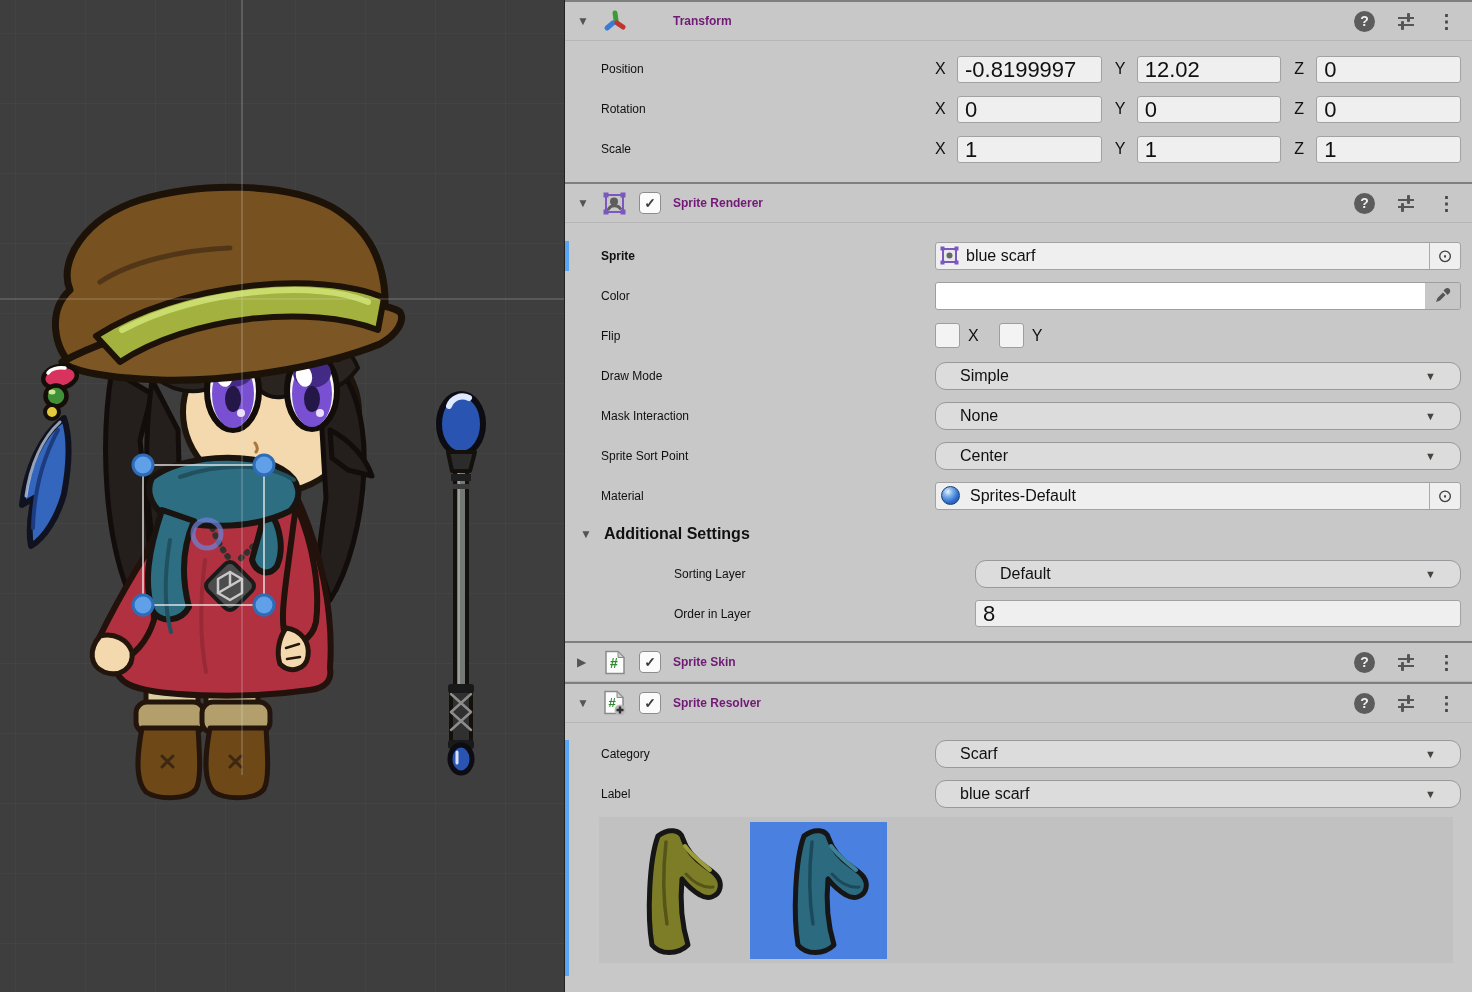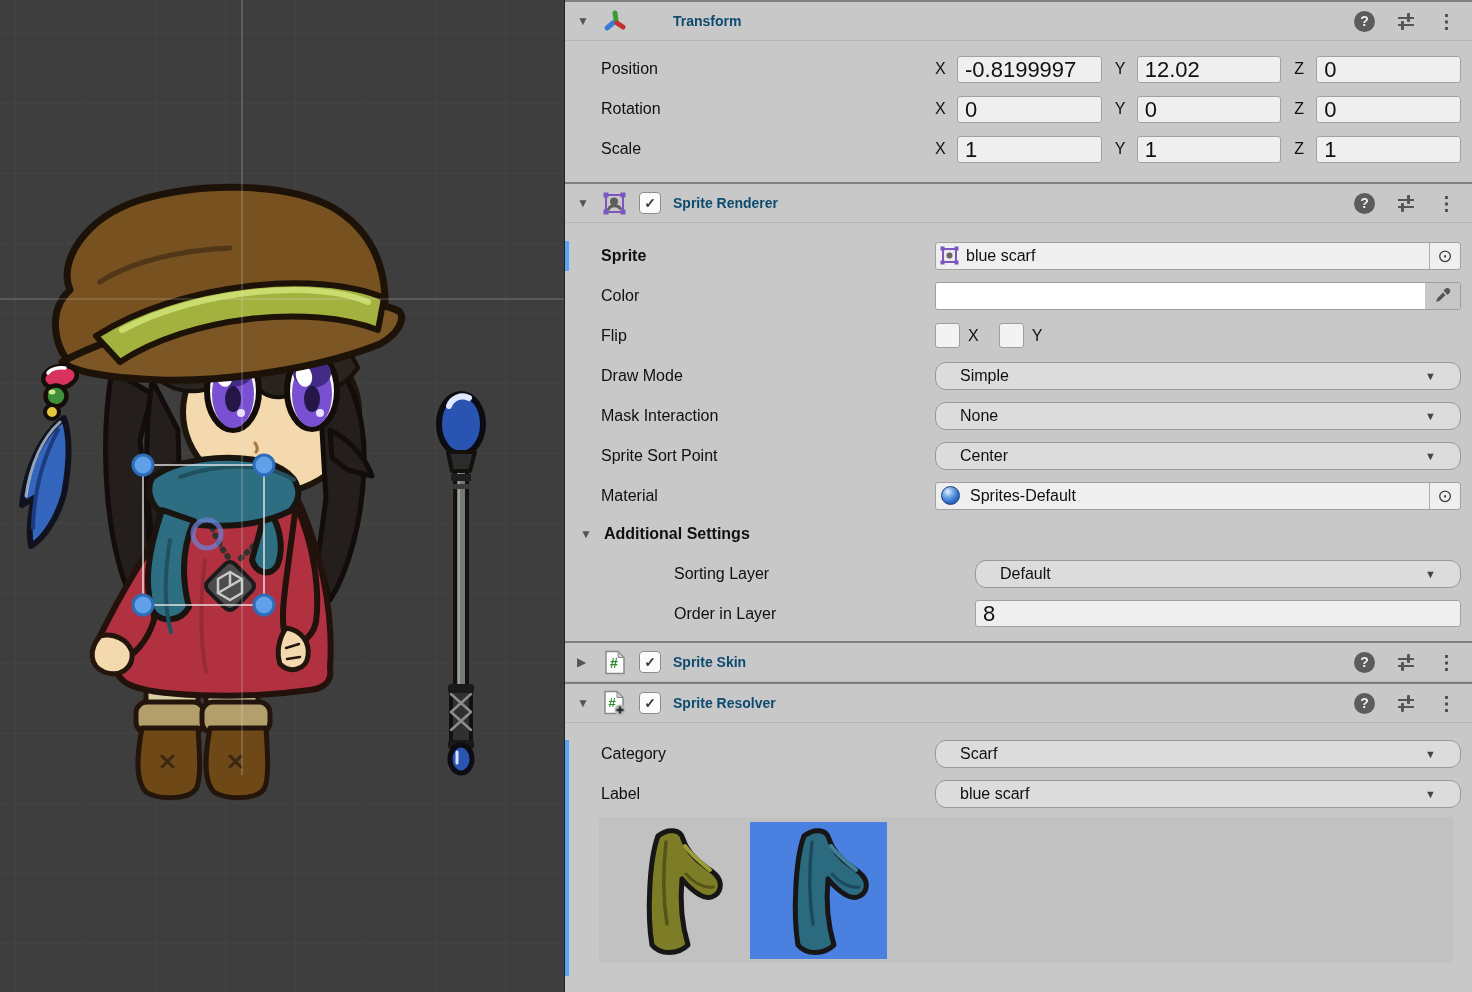--- a/index.html
+++ b/index.html
@@ -5,29 +5,29 @@
   html,body{margin:0;padding:0;background:#2a2a2a;}
   body{width:1472px;height:992px;display:flex;font-family:"Liberation Sans",sans-serif;-webkit-font-smoothing:antialiased;}
   .scene{width:564px;height:992px;position:relative;background:#3e3e3e;flex:none;overflow:hidden;}
   .inspector{width:908px;height:992px;background:#c8c8c8;position:relative;box-sizing:border-box;border-left:1px solid #222;overflow:hidden;flex:none;color:#101010;}
   
   .chead{height:38px;border-top:2px solid #7f7f7f;border-bottom:1px solid #b6b6b6;display:flex;align-items:center;padding:0 16px 0 12px;background:#c8c8c8;}
   .fold{width:24px;font-size:12px;color:#545454;flex:none;}
   .cicon{width:27px;height:26px;margin-right:11px;display:flex;align-items:center;justify-content:center;flex:none;}
   .cbox{width:20px;height:20px;background:#fbfbfb;border:1px solid #8d8d8d;border-radius:4px;margin-right:12px;display:flex;align-items:center;justify-content:center;font-size:14px;font-weight:bold;color:#3c3c3c;flex:none;}
   .cbox-spacer{width:34px;flex:none;}
-  .ctitle{font-weight:bold;font-size:14px;color:#0c4a6e;}
+  .ctitle{font-weight:bold;font-size:12px;color:#701a75;}
   .hspacer{flex:1;}
   .hicon{margin-left:20px;display:flex;align-items:center;justify-content:center;}
   .help{width:21px;height:21px;border-radius:50%;background:#5c5c5c;color:#eee;font-weight:bold;font-size:14px;}
   .kebab{font-size:19px;color:#464646;font-weight:bold;line-height:1;}
   
   .tbody{padding:14px 11px 7px 0;}
   .trow{display:flex;align-items:center;height:28px;margin-bottom:12px;}
-  .rlabel{margin-left:36px;width:334px;font-size:16px;flex:none;}
+  .rlabel{margin-left:36px;width:334px;font-size:12px;flex:none;}
   .bold-label{font-weight:bold;}
   .axes{flex:1;display:flex;min-width:0;}
   .axcell{flex:1;display:flex;align-items:center;min-width:0;}
   .axcell + .axcell{margin-left:13px;}
   .ax{width:15px;margin-right:7px;font-size:16px;flex:none;}
   .field{flex:1;background:#efefef;border:1px solid #a2a2a2;border-radius:3px;height:25px;line-height:25px;padding:0 7px;font-size:22px;overflow:hidden;white-space:nowrap;min-width:0;}
   .srbody{padding:18px 11px 13px 0;}
   .prow{display:flex;align-items:center;height:29px;margin-bottom:11px;}
   .pctl{flex:1;display:flex;align-items:center;min-width:0;}
   .dropdown{flex:1;height:26px;background:#dcdcdc;border:1px solid #999;border-radius:11px;display:flex;align-items:center;padding:0 24px;font-size:16px;cursor:default;}

